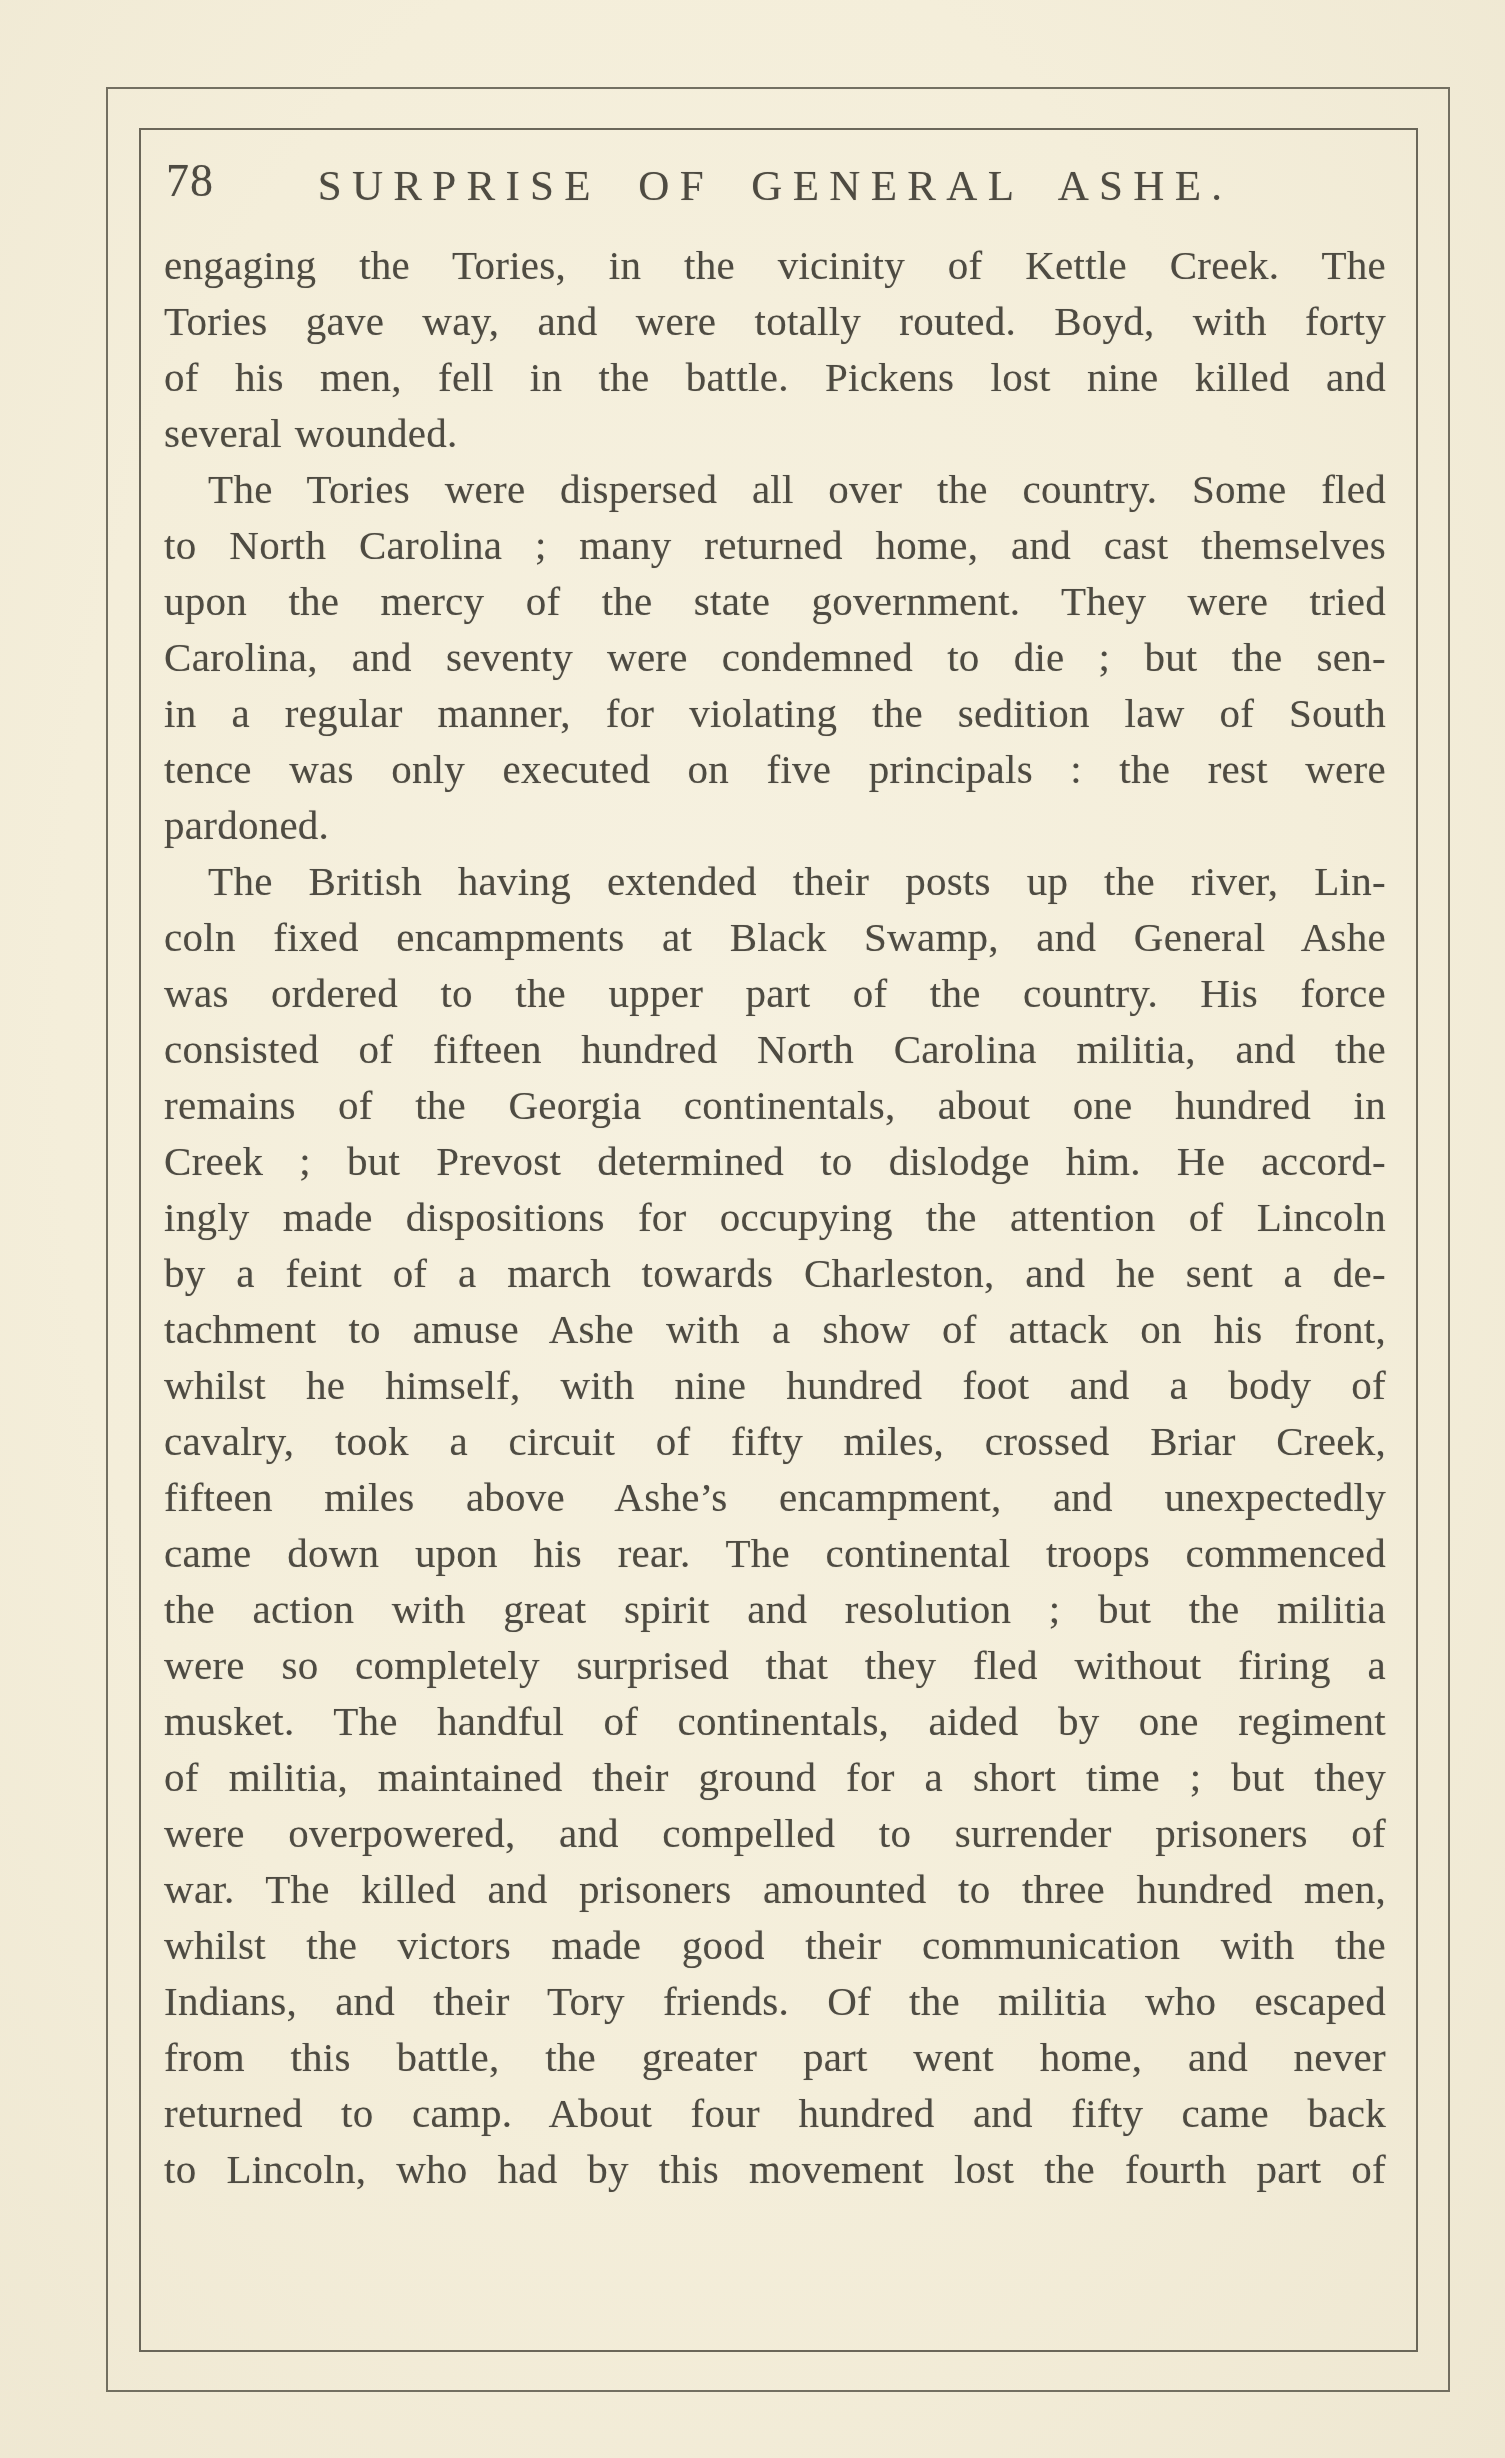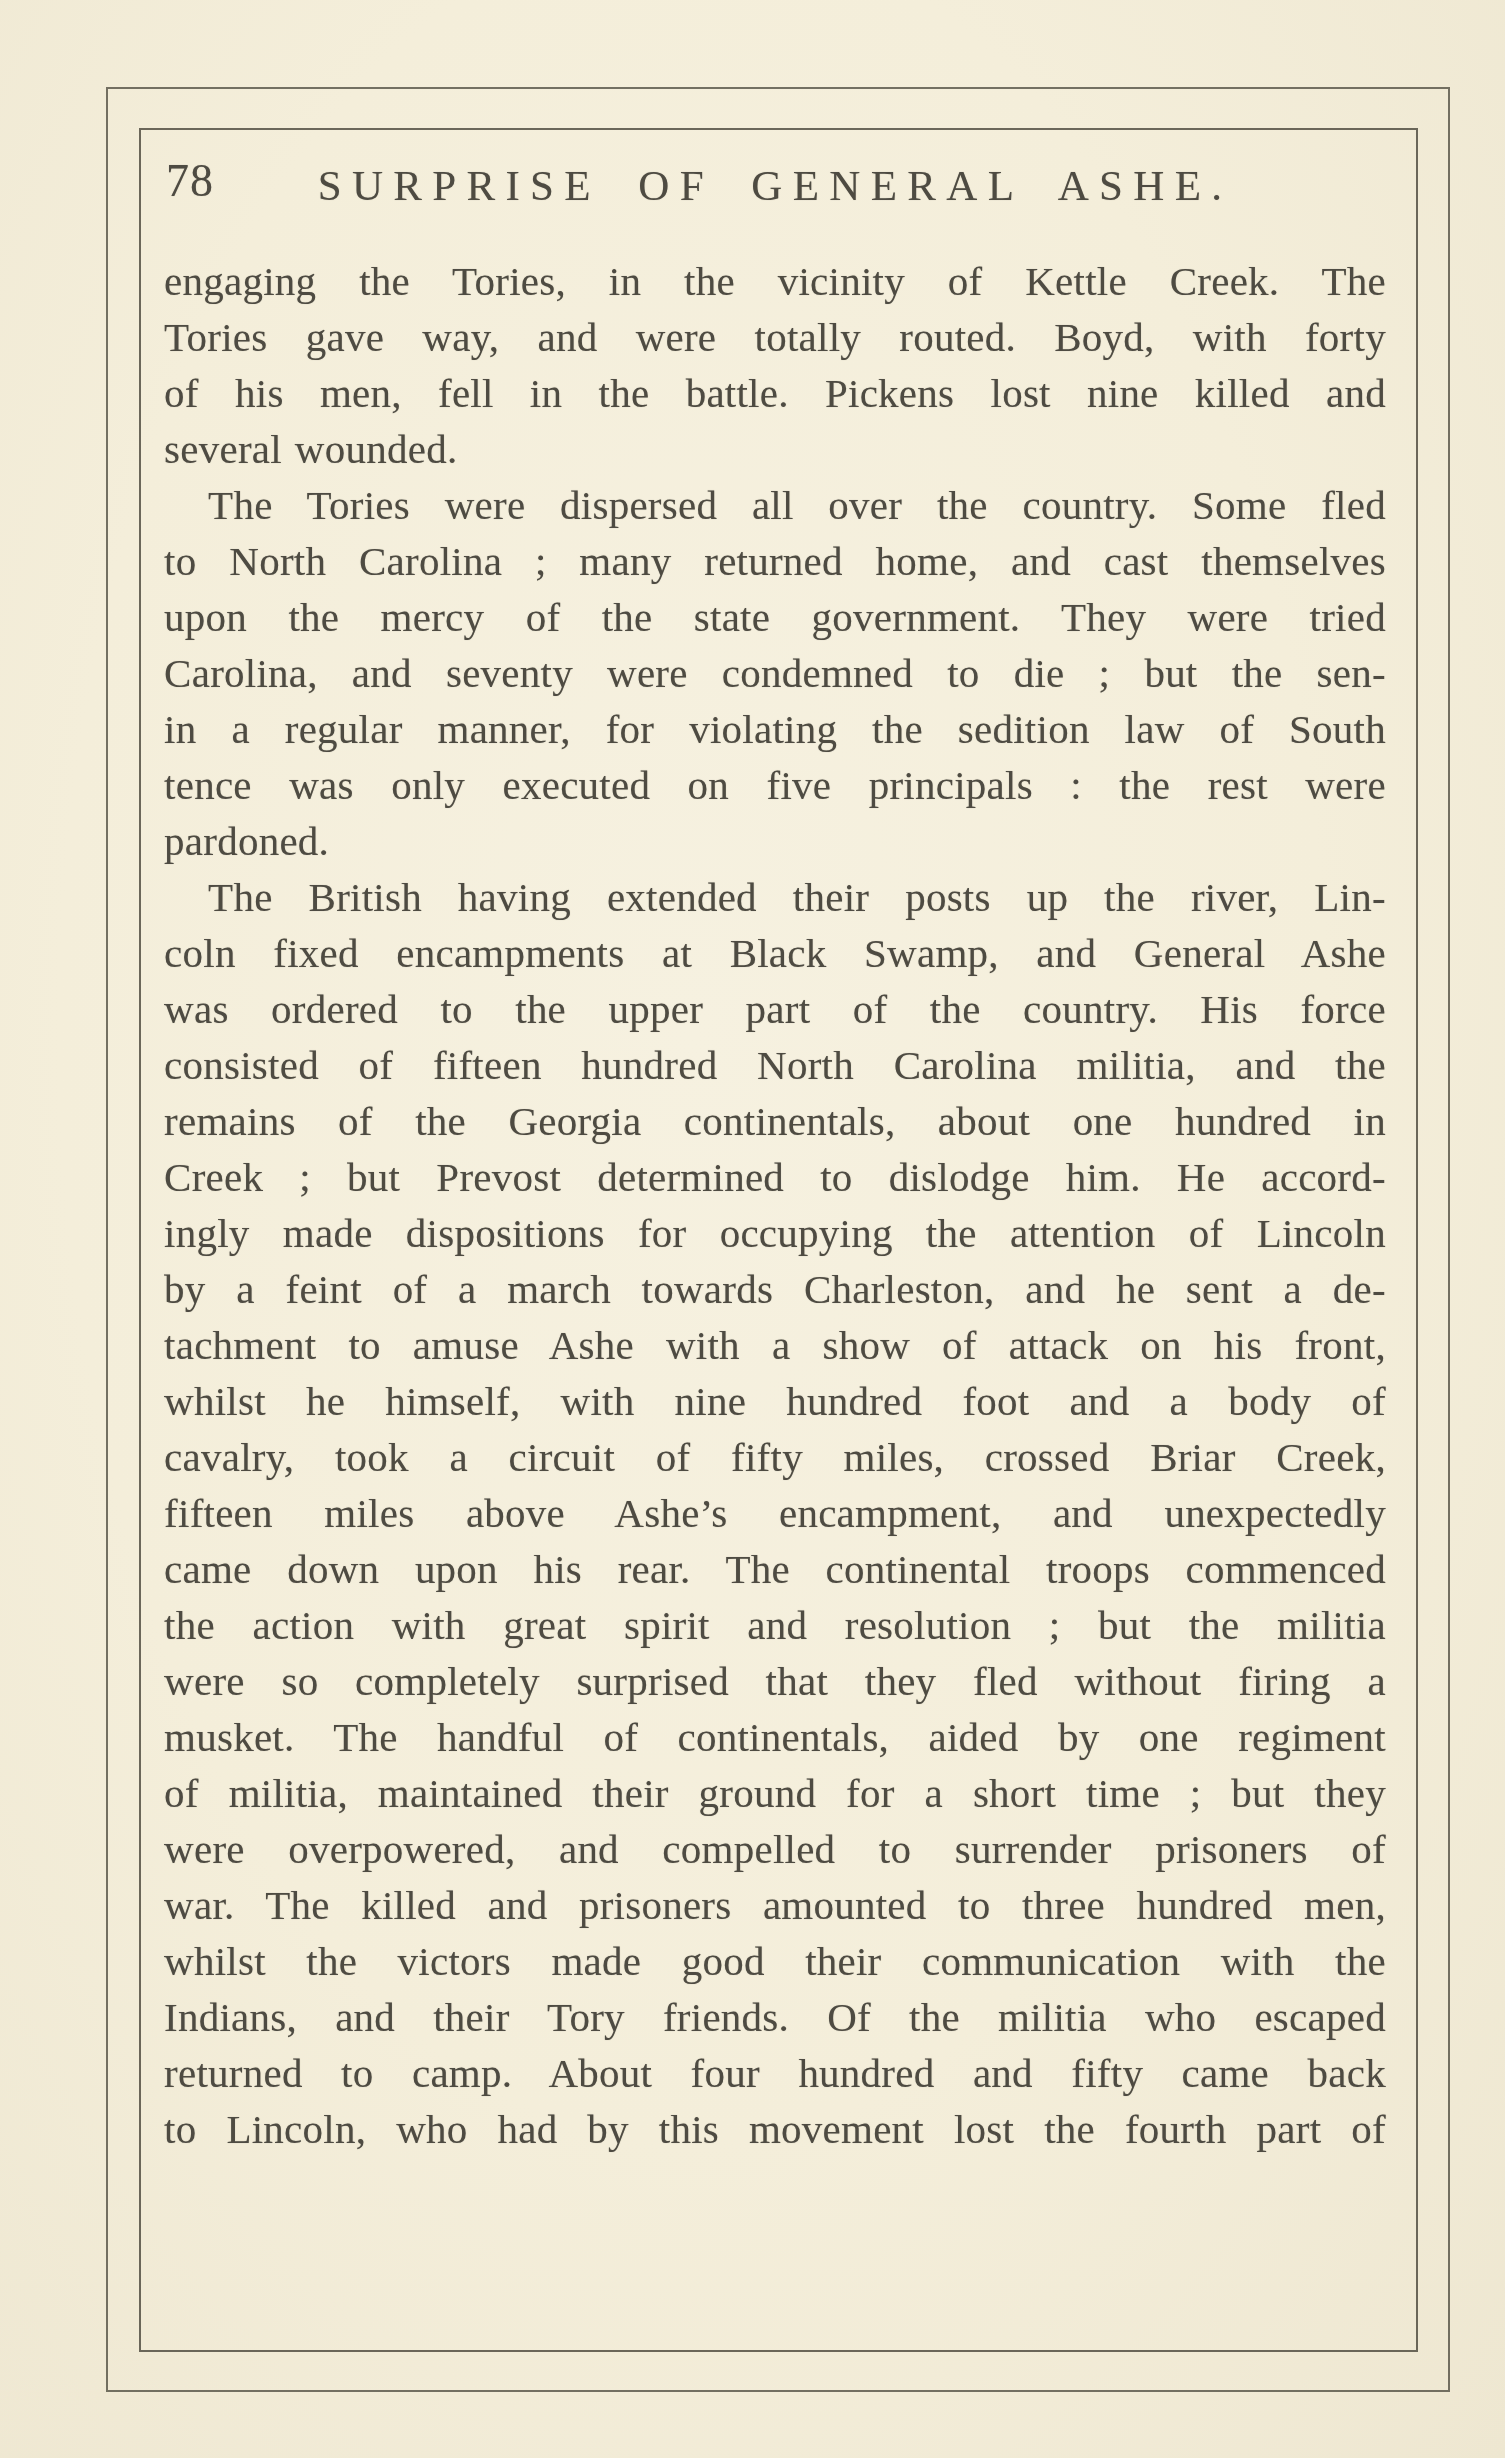--- a/index.html
+++ b/index.html
@@ -50,21 +50,21 @@
   .running-title {
     display: block;
     text-align: center;
     font-size: 43px;
     letter-spacing: 0.24em;
     word-spacing: 0.38em;
     padding-top: 3.9px;
     text-shadow: 0 0 1px rgba(78,75,66,0.35);
   }
   .body-text {
-    margin-top: 32px;
+    margin-top: 16px;
   }
   .line {
     font-size: 41px;
     line-height: 56px;
     height: 56px;
     letter-spacing: 0.006em;
     word-spacing: 0.06em;
     text-align: justify;
     text-align-last: justify;
     white-space: nowrap;
@@ -115,19 +115,20 @@
           <div class="line">fifteen miles above Ashe’s encampment, and unexpectedly</div>
           <div class="line">came down upon his rear.  The continental troops commenced</div>
           <div class="line">the action with great spirit and resolution ; but the militia</div>
           <div class="line">were so completely surprised that they fled without firing a</div>
           <div class="line">musket.  The handful of continentals, aided by one regiment</div>
           <div class="line">of militia, maintained their ground for a short time ; but they</div>
           <div class="line">were overpowered, and compelled to surrender prisoners of</div>
           <div class="line">war.  The killed and prisoners amounted to three hundred men,</div>
           <div class="line">whilst the victors made good their communication with the</div>
           <div class="line">Indians, and their Tory friends.  Of the militia who escaped</div>
+          <div class="line">from this battle, the greater part went home, and never</div>
           <div class="line">returned to camp.  About four hundred and fifty came back</div>
           <div class="line">to Lincoln, who had by this movement lost the fourth part of</div>
         </div>
     </div>
   </div>
 </div>
 
 
 </body></html>

